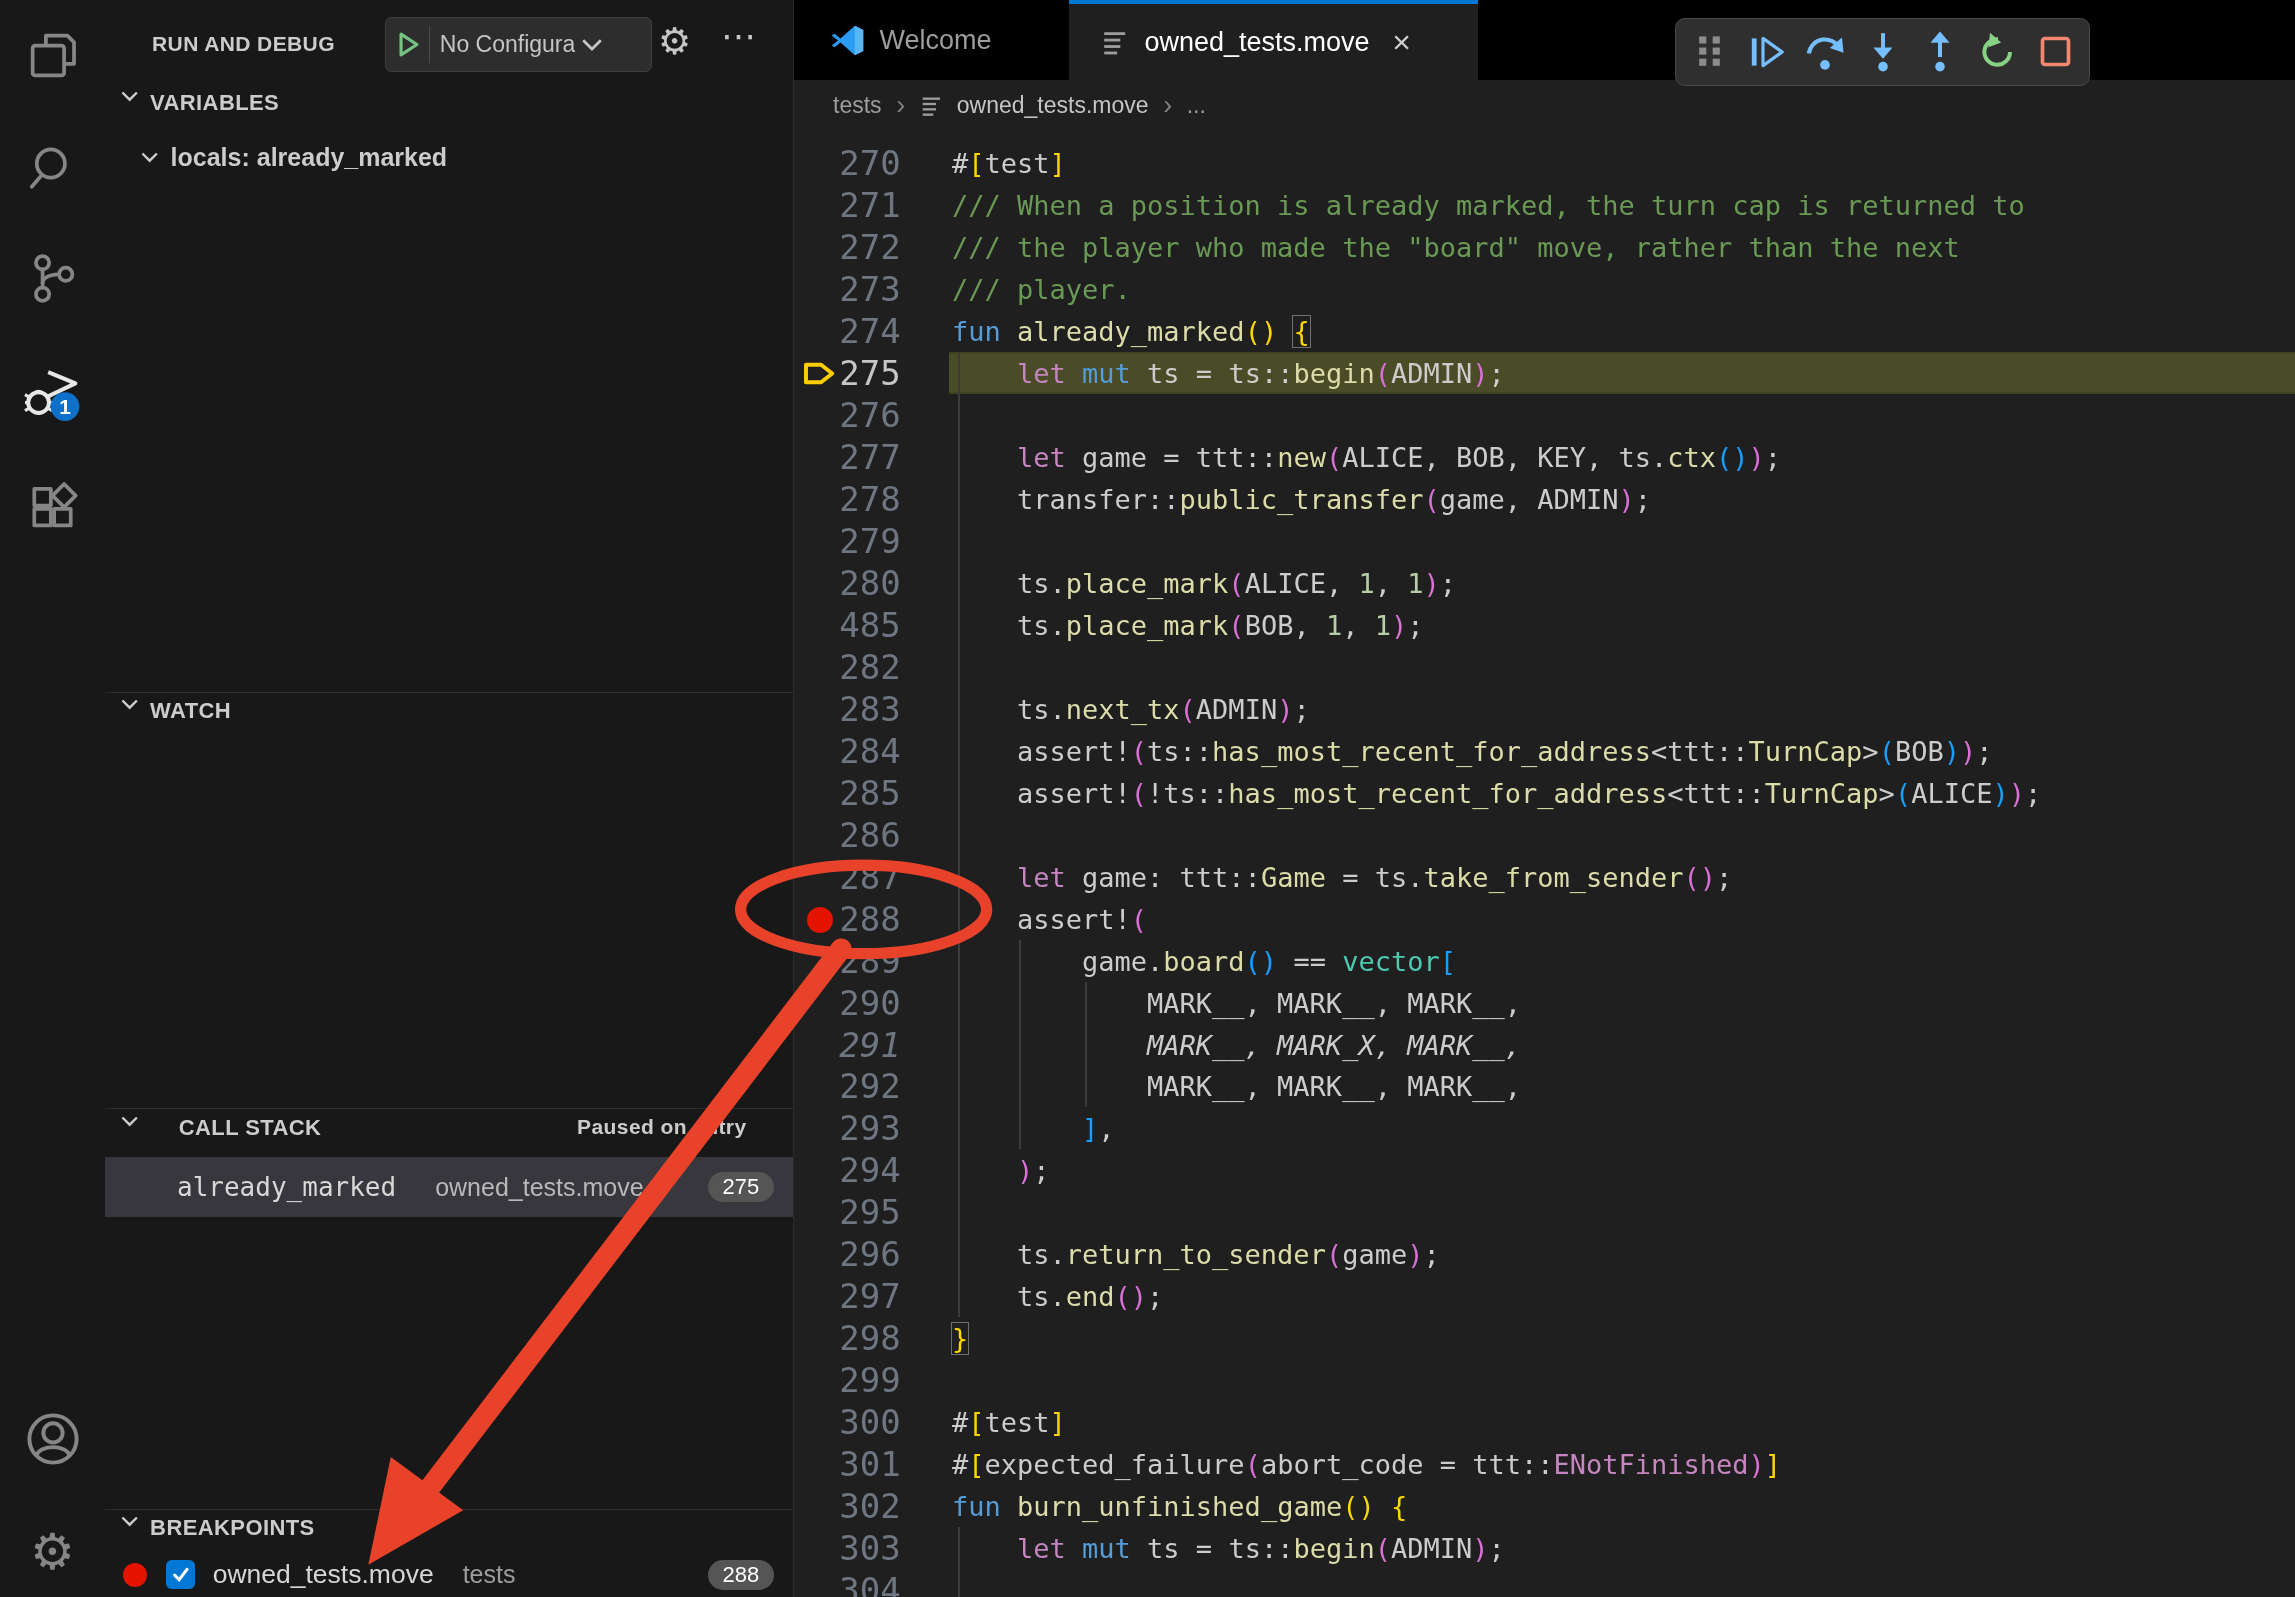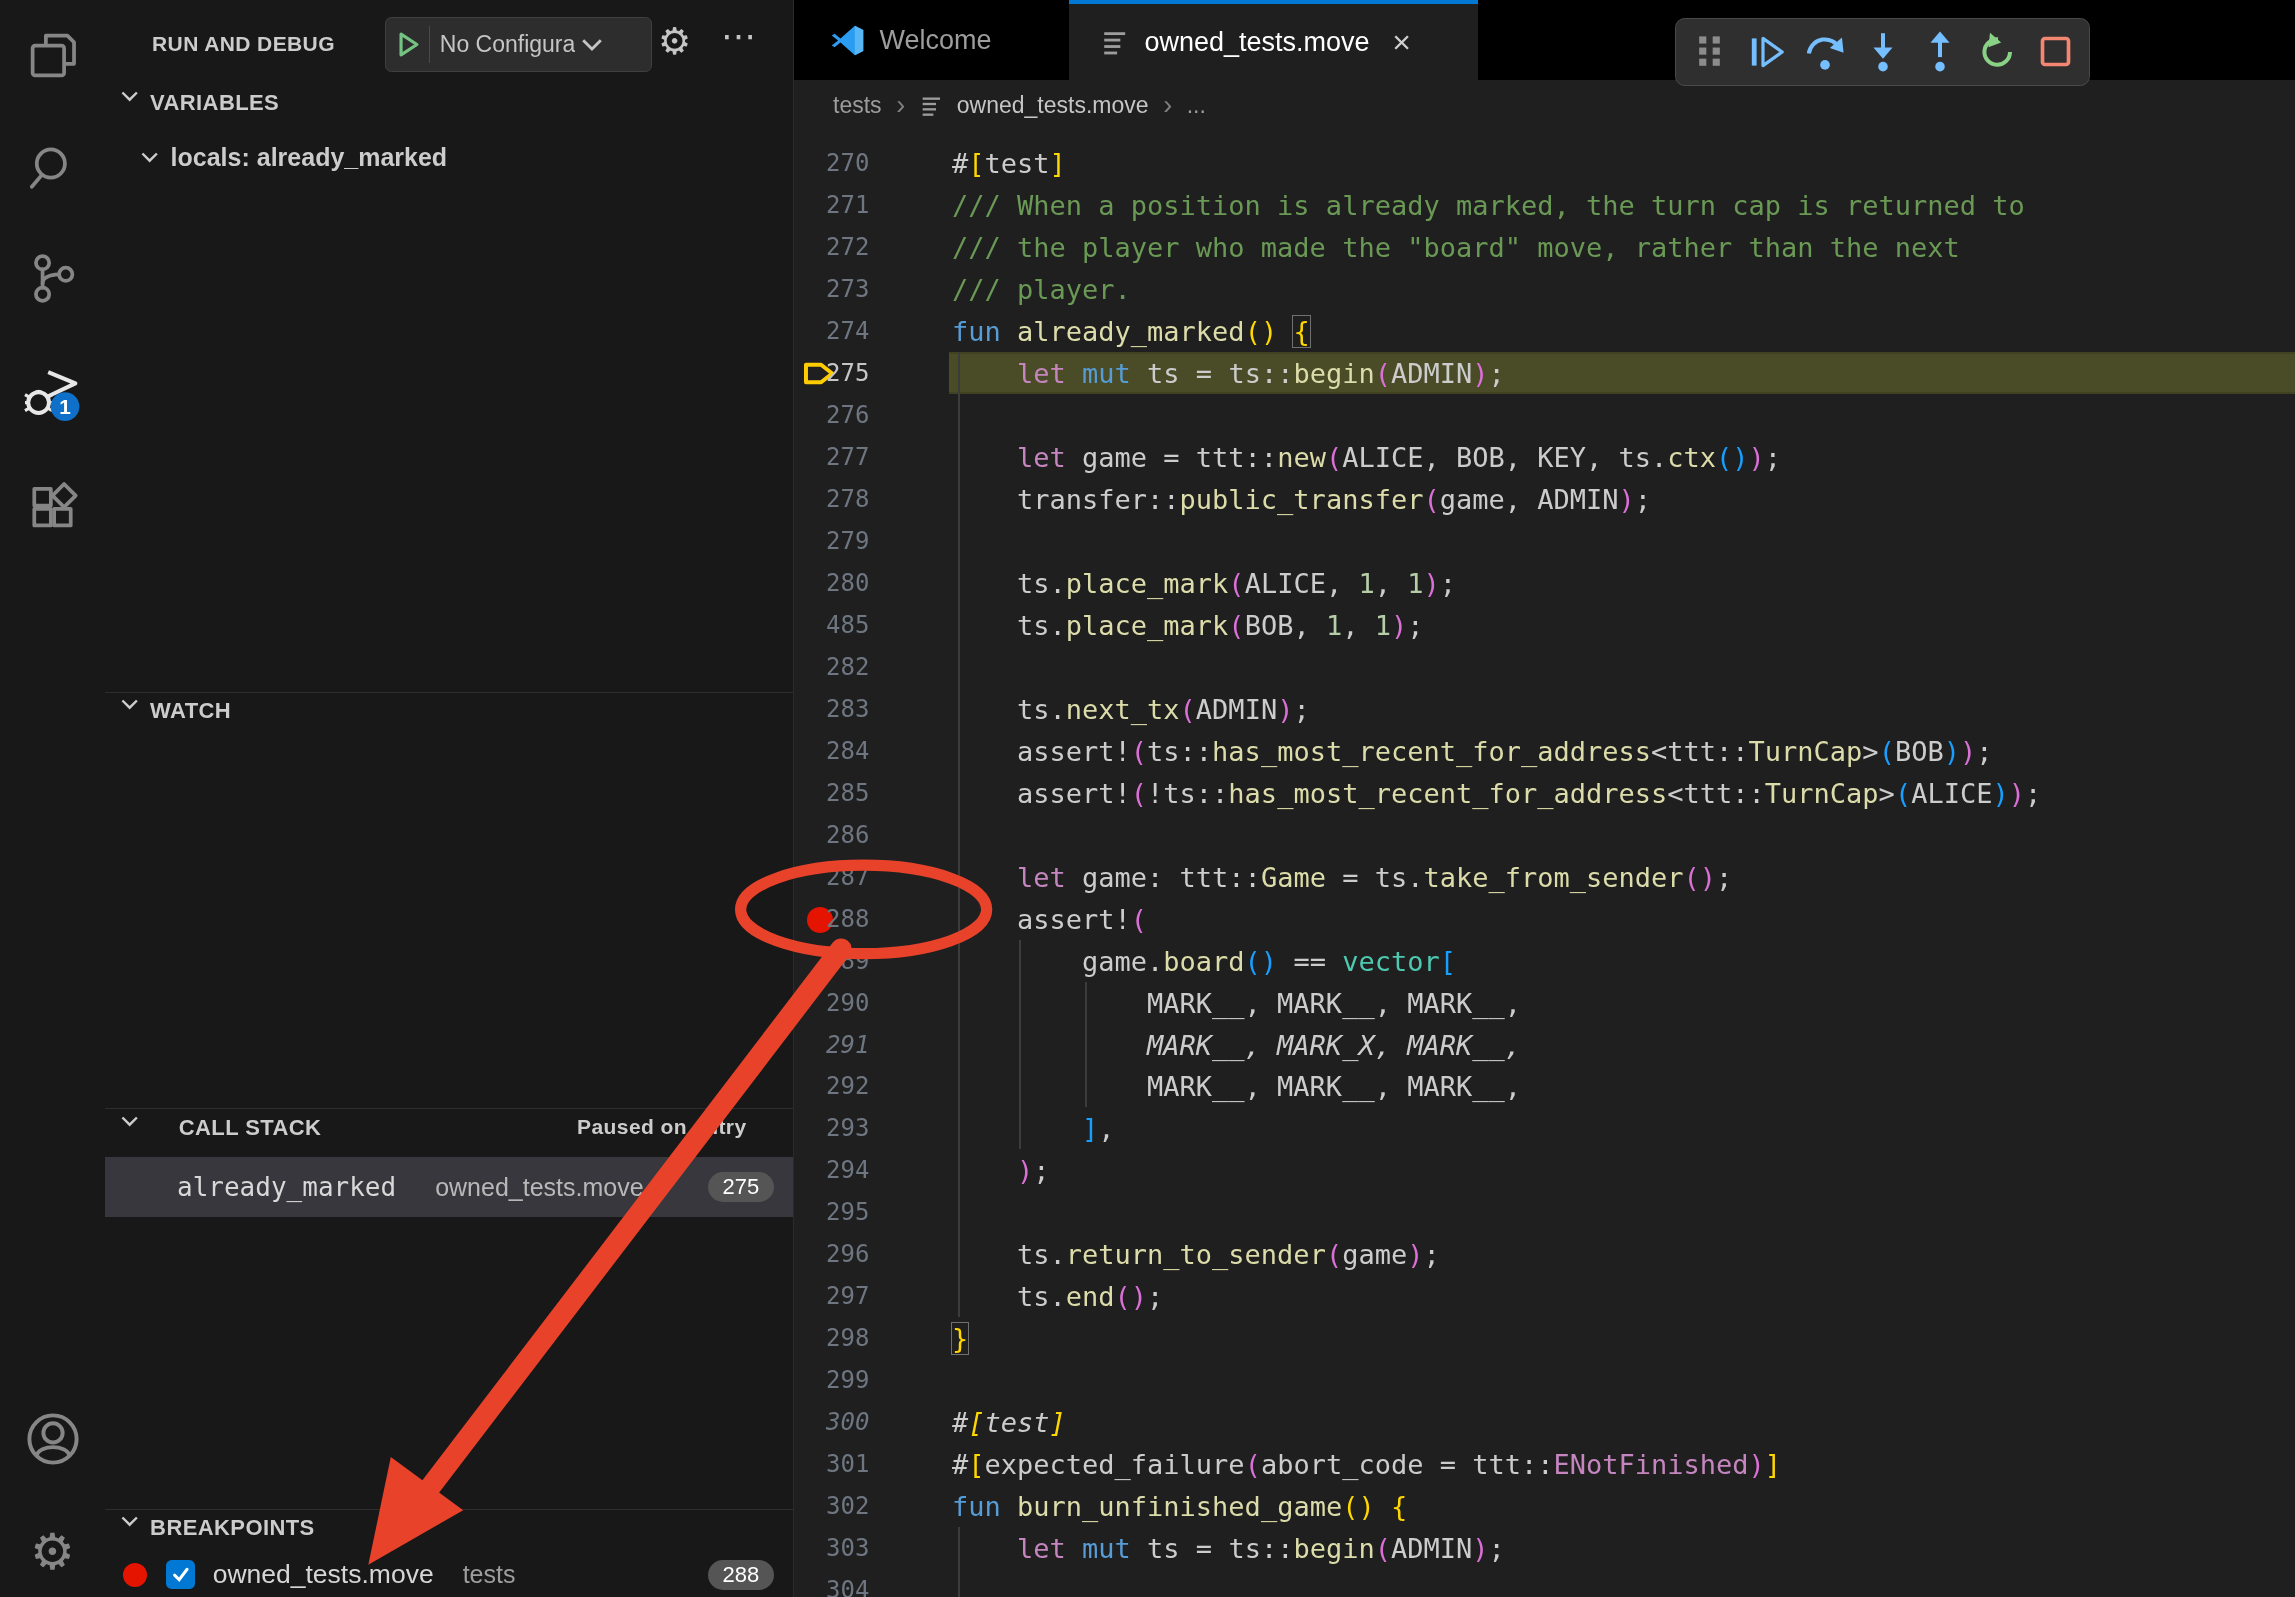--- a/index.html
+++ b/index.html
@@ -32,21 +32,21 @@
   #breadcrumb{left:794px;top:80px;width:1502px;height:51px;background:#1f1f1f;display:flex;align-items:center;gap:13px;padding-left:39px;box-sizing:border-box;color:#9d9d9d;font-size:23px;}
   #breadcrumb .crumb-sep{color:#808080;font-size:27px;padding:0 1.6px;}
   #breadcrumb .fname{color:#c5c5c5;}
   
   #debug-toolbar{left:1675px;top:17.7px;width:413px;height:66px;background:#2f2f2f;border:0.8px solid #4a4a4a;border-radius:9.7px;display:flex;align-items:center;justify-content:space-evenly;}
   .dbg-btn{width:48px;height:48px;display:flex;align-items:center;justify-content:center;}
   
   #code{left:794px;top:0;width:1502px;height:1597px;}
   .code-row{position:absolute;left:0;right:0;height:43px;}
   .gutter-marker{position:absolute;left:8px;top:4px;width:35px;height:35px;display:flex;align-items:center;justify-content:center;}
-  .lnum{position:absolute;left:32px;top:0;width:64px;height:43px;line-height:43px;text-align:left;color:#6e7681;font-size:24px;font-family:"DejaVu Sans Mono",monospace;}
+  .lnum{position:absolute;left:44px;top:0;width:64px;height:43px;line-height:43px;text-align:center;color:#6e7681;font-size:34px;font-family:"DejaVu Sans Mono",monospace;}
   .ltext{position:absolute;left:158px;top:0;height:43px;line-height:43px;white-space:pre;font-family:"DejaVu Sans Mono",monospace;font-size:27px;}
   #cur-line-hl{position:absolute;left:155px;right:0;height:42px;background:#4a4b27;border-top:2.4px solid #404222;border-bottom:2.4px solid #404222;box-sizing:border-box;}
   .guide{position:absolute;width:1.6px;background:#3c3c3c;}
   .tk-kw{color:#C586C0}.tk-kw2{color:#569CD6}.tk-fn{color:#DCDCAA}.tk-type{color:#DCDCAA}
   .tk-cmt{color:#6A9955}.tk-teal{color:#4EC9B0}.tk-txt{color:#cccccc}.tk-num{color:#b5cea8}
   .tk-b1{color:#ffd700}.tk-b2{color:#da70d6}.tk-b3{color:#179fff}
   .tk-b1m{color:#ffd700;outline:1.6px solid #707070;outline-offset:0px;}
   #annotation-layer{left:0;top:0;width:2295px;height:1597px;pointer-events:none;z-index:60;}
 </style>
 </head>
@@ -388,21 +388,21 @@
       <div class="ltext"><span class="tk-txt">    ts.</span><span class="tk-fn">end</span><span class="tk-b2">()</span><span class="tk-txt">;</span></div>
     </div>
     <div class="code-row" style="top: 1317px;">
       <div class="lnum">298</div>
       <div class="ltext"><span class="tk-b1m">}</span></div>
     </div>
     <div class="code-row" style="top: 1359px;">
       <div class="lnum">299</div>
       <div class="ltext"></div>
     </div>
-    <div class="code-row" style="top: 1401px; font-style: italic;">
+    <div class="code-row" style="top: 1401px;">
       <div class="lnum">300</div>
       <div class="ltext"><span class="tk-txt">#</span><span class="tk-b1">[</span><span class="tk-txt">test</span><span class="tk-b1">]</span></div>
     </div>
     <div class="code-row" style="top: 1443px;">
       <div class="lnum">301</div>
       <div class="ltext"><span class="tk-txt">#</span><span class="tk-b1">[</span><span class="tk-txt">expected_failure</span><span class="tk-b2">(</span><span class="tk-txt">abort_code = ttt::</span><span class="tk-kw">ENotFinished</span><span class="tk-b2">)</span><span class="tk-b1">]</span></div>
     </div>
     <div class="code-row" style="top: 1485px;">
       <div class="lnum">302</div>
       <div class="ltext"><span class="tk-kw2">fun</span><span class="tk-txt"> </span><span class="tk-fn">burn_unfinished_game</span><span class="tk-b1">()</span><span class="tk-txt"> </span><span class="tk-b1">{</span></div>

